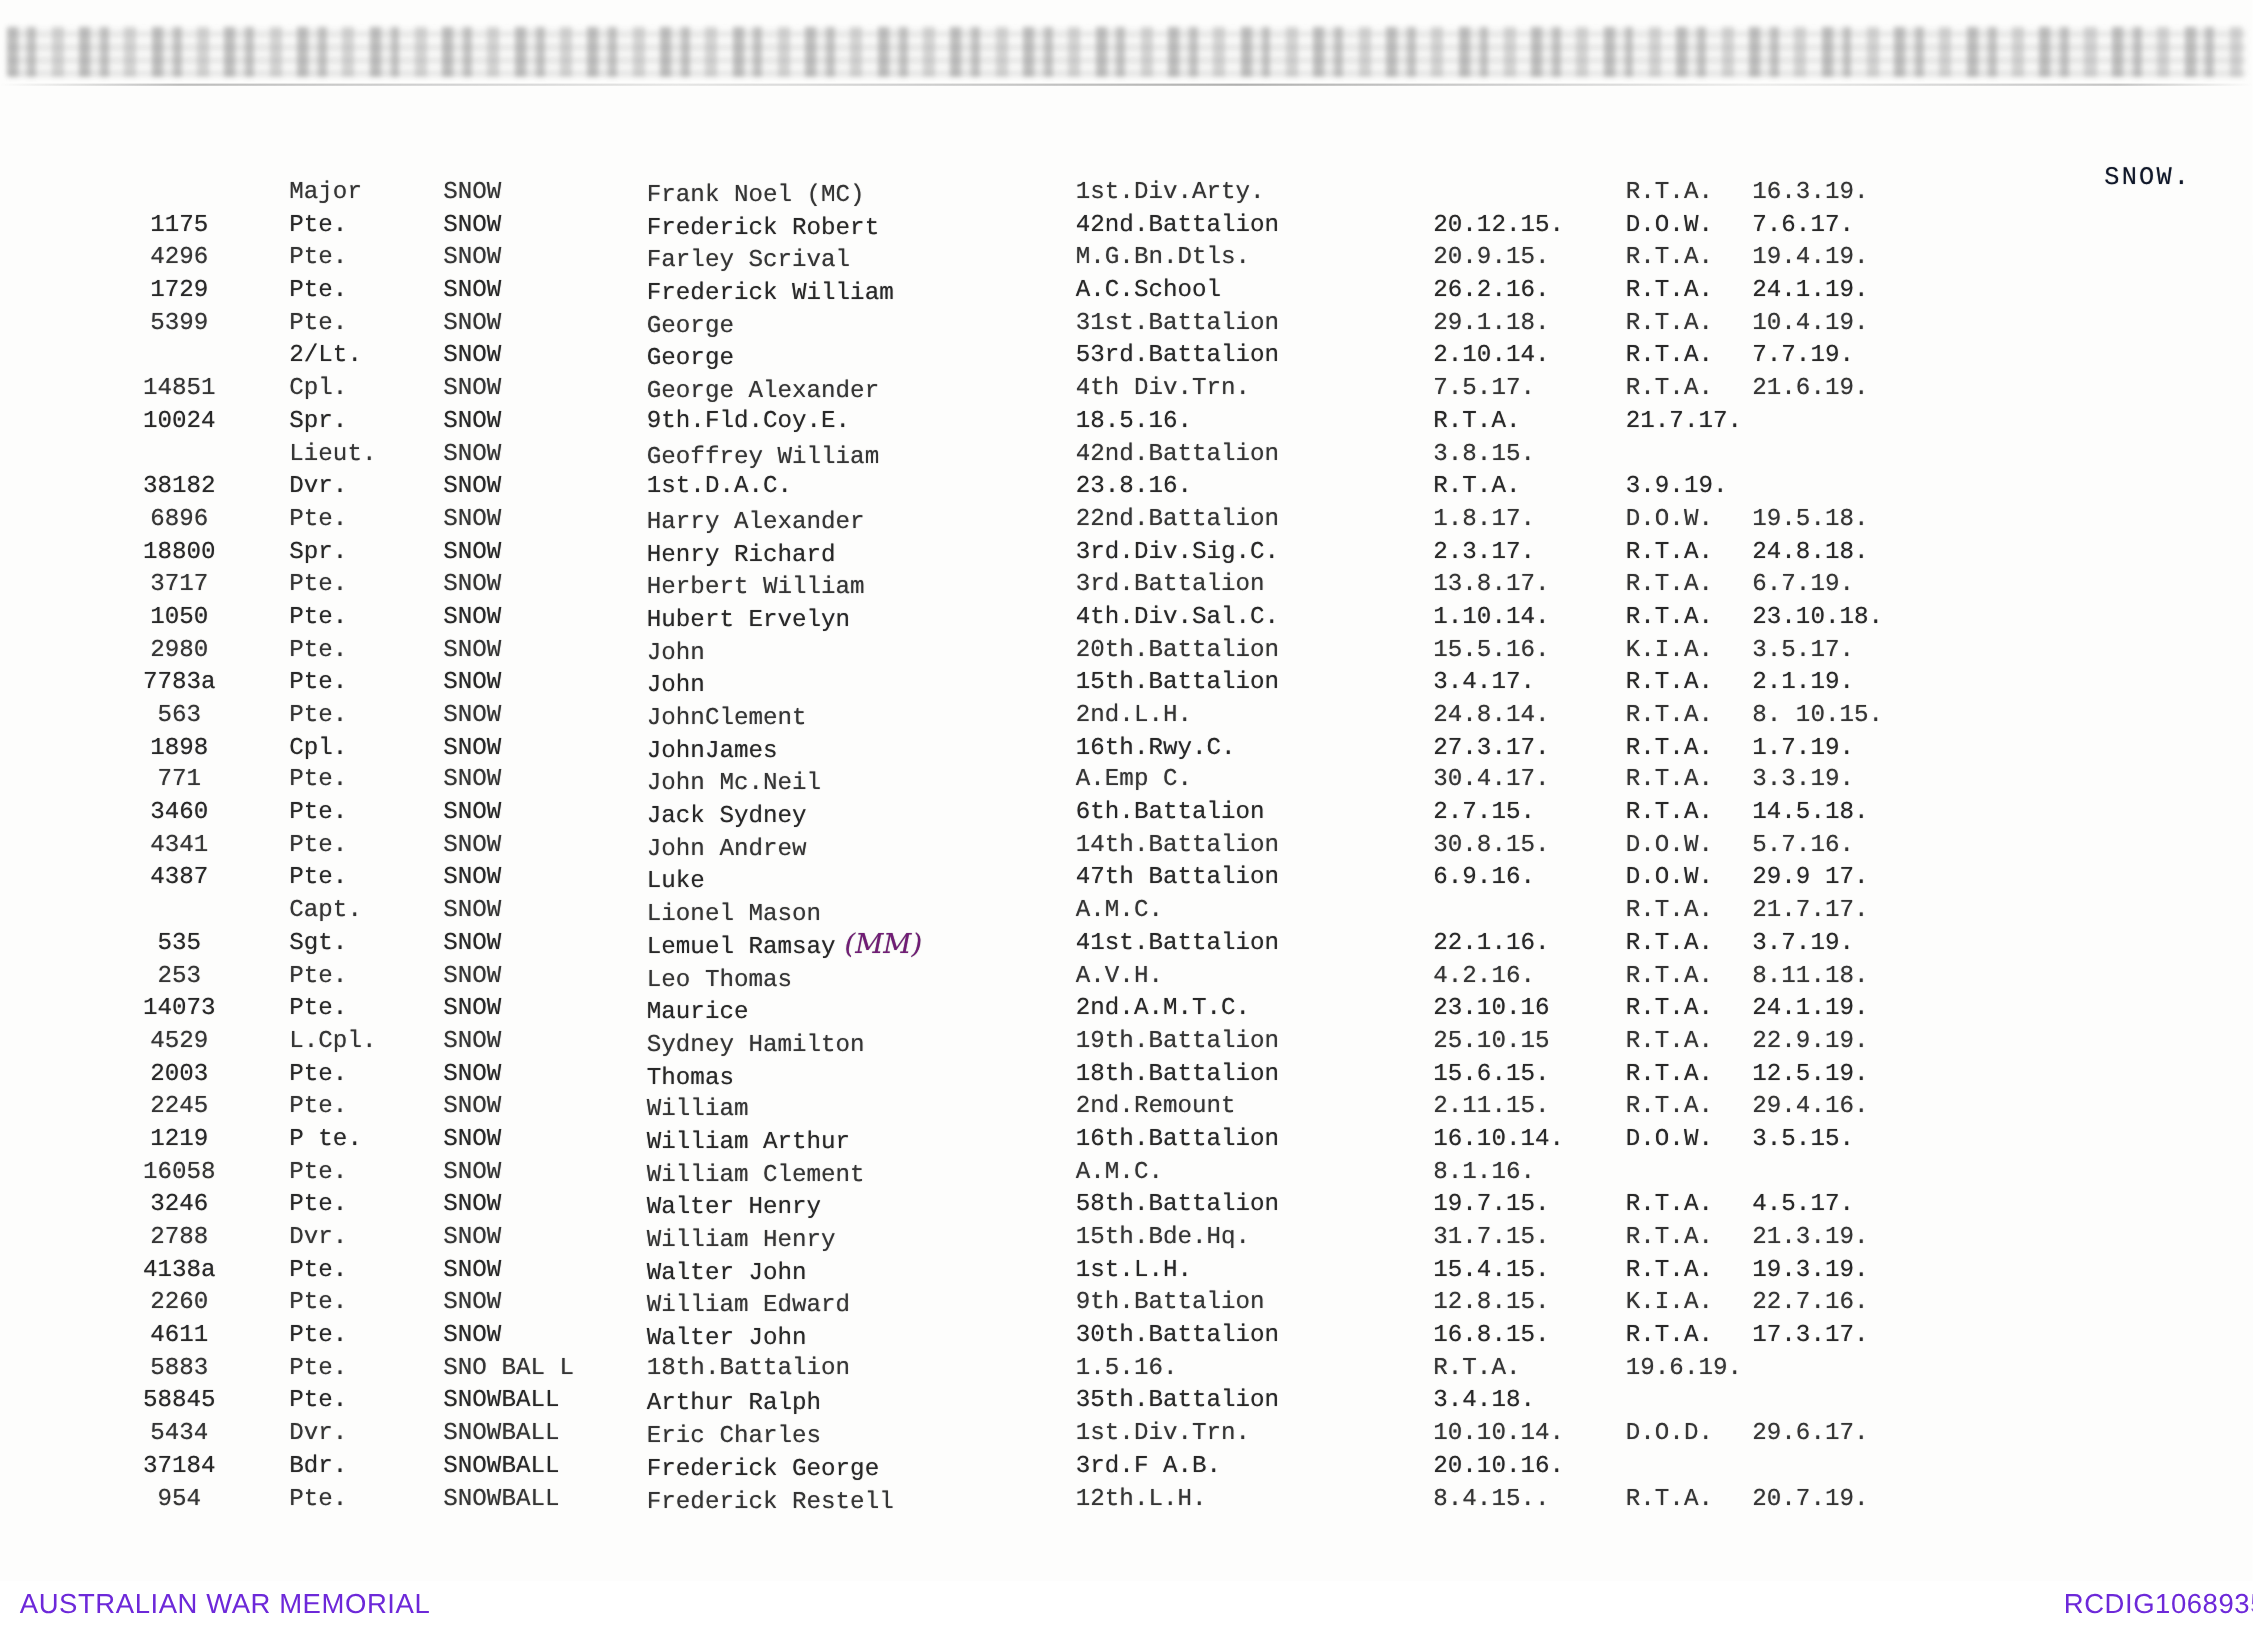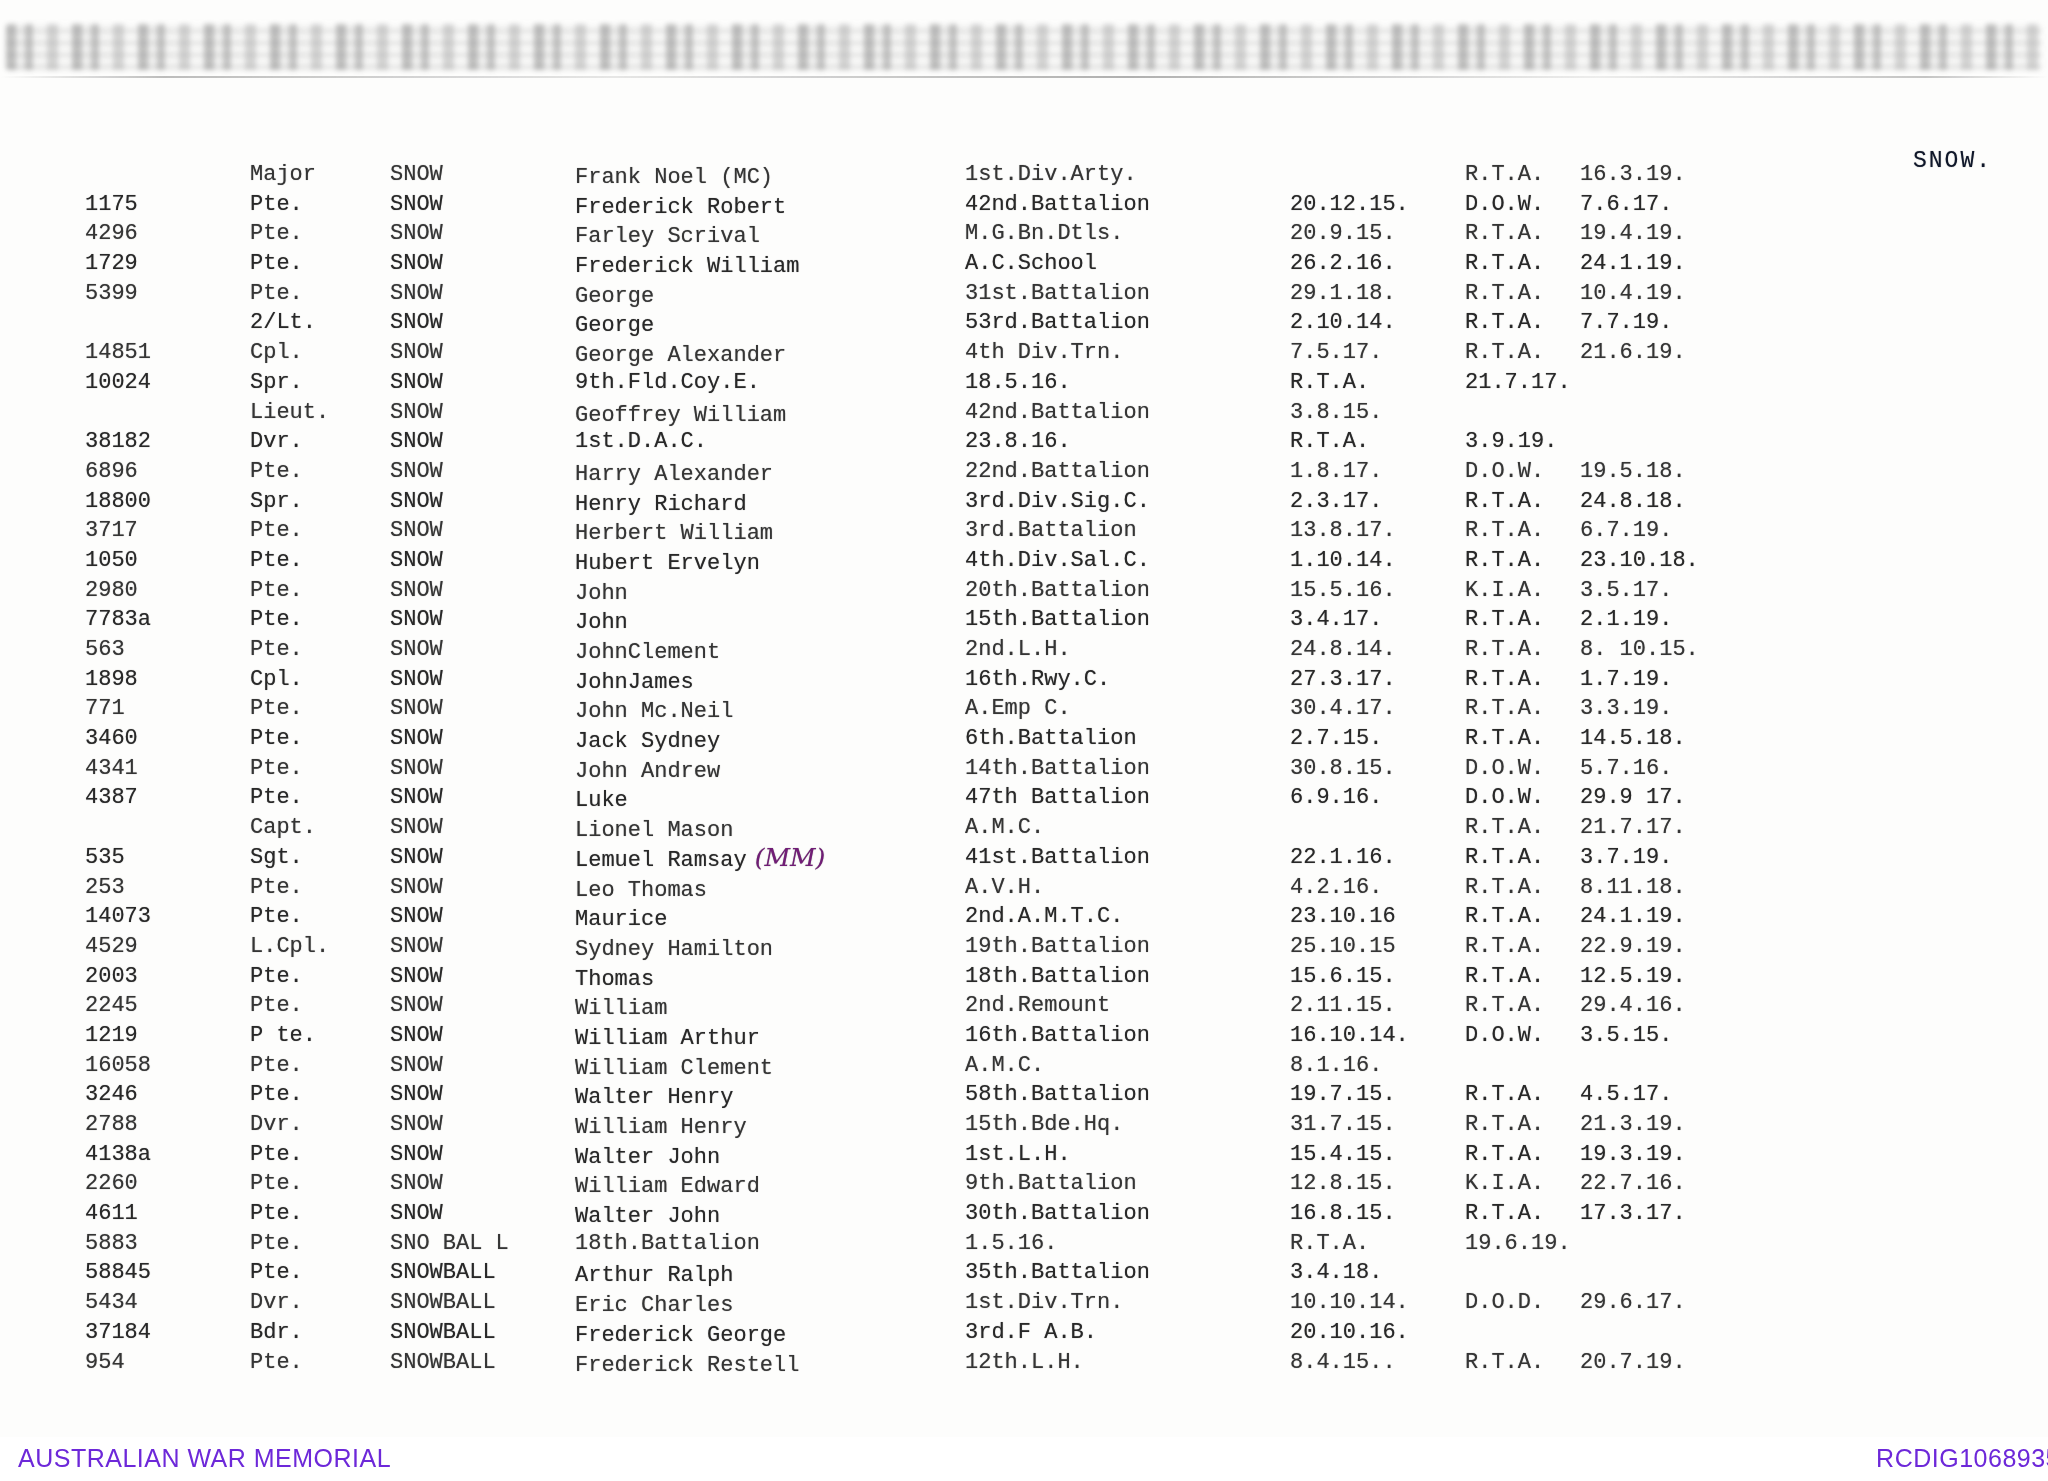--- a/index.html
+++ b/index.html
@@ -43,36 +43,36 @@
       rgba(150,150,150,0.15) 78%, rgba(110,110,110,0.4) 94%, rgba(120,120,120,0));
     filter: blur(0.6px);
   }
   .page-label {
     position: absolute; top: 148px; right: 56px;
     font-size: 23px; letter-spacing: 2px;
     color: #0f172a;
     text-shadow: 0 0 1px rgba(20,20,20,0.5);
   }
   .roll {
-    position: absolute; left: 85px; top: 160px;
+    position: absolute; left: 98px; top: 160px;
     width: 1715px;
   }
   .row {
     display: grid;
     grid-template-columns: 130px 35px 140px 185px 390px 325px 175px 115px 220px;
     height: 29.7px;
     line-height: 29.7px;
     font-size: 22px;
     color: #262626;
     text-shadow: 0 0 1px rgba(25,25,25,0.55);
     white-space: nowrap;
   }
   .row:nth-child(odd)  { opacity: 0.93; }
   .row:nth-child(even) { opacity: 0.99; }
-  .c-num  { text-align: left; }
+  .c-num  { text-align: center; }
   .c-gap  { }
   .c-note {
     font-family: "DejaVu Serif", serif;
     font-style: italic;
     font-size: 25px;
     margin-left: 8px;
     color: #701a75;
   }
   .footer-bar {
     position: absolute; left: 0; bottom: 0;

